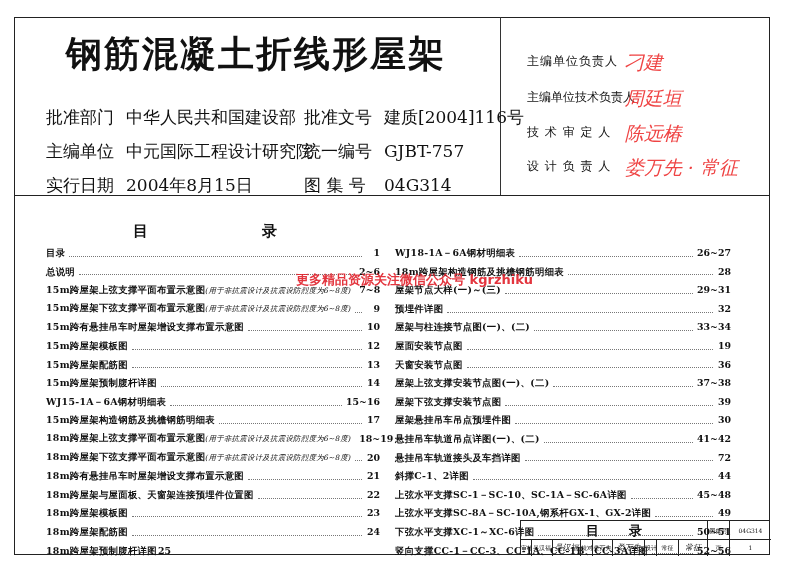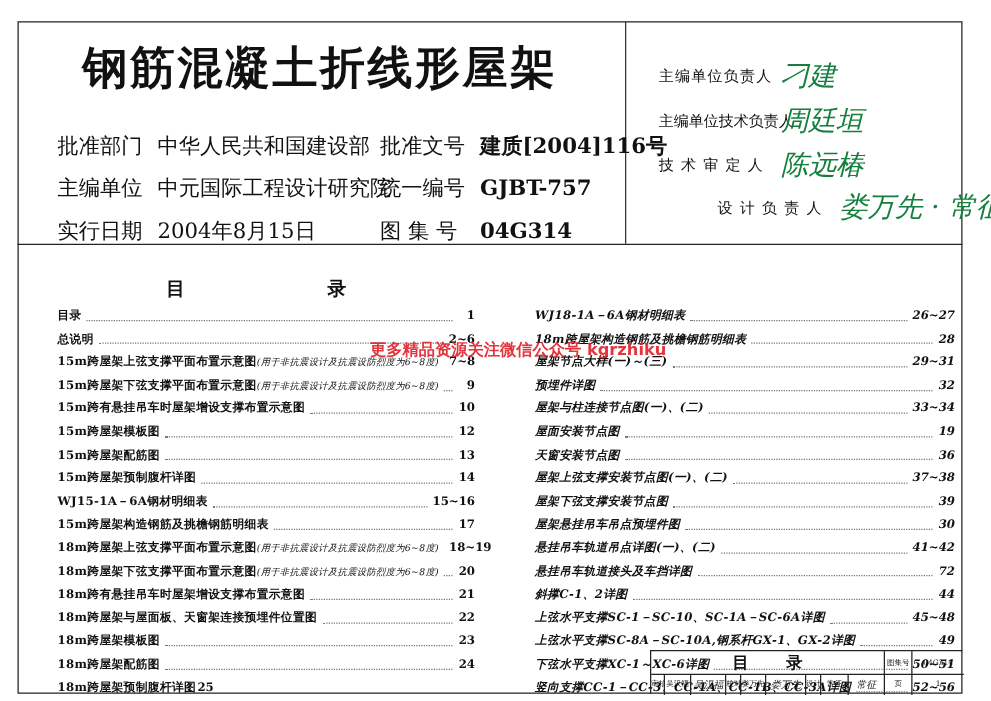--- a/index.html
+++ b/index.html
@@ -10,25 +10,25 @@
   .header-divider { position: absolute; left: 14px; top: 195px; width: 756px; height: 0; border-top: 1.5px solid #222; }
   .header-vdivider { position: absolute; left: 500px; top: 17px; width: 0; height: 178px; border-left: 1px solid #333; }
 
   .main-title { position: absolute; left: 66px; top: 30px; font-family: "DejaVu Sans", "Liberation Sans", sans-serif; font-size: 36px; font-weight: bold; letter-spacing: 2px; color: #111; }
 
   .meta-row { position: absolute; left: 46px; font-size: 17px; height: 24px; line-height: 24px; white-space: nowrap; }
   .meta-row span { position: absolute; top: 0; margin-top: 19px; }
   .meta-row .k1 { left: 0; }
   .meta-row .v1 { left: 80px; }
   .meta-row .k2 { left: 258px; }
-  .meta-row .v2 { left: 338px; font-weight: bold; }
+  .meta-row .v2 { left: 338px; }
 
   .sig-row { position: absolute; left: 527px; font-size: 12px; height: 26px; line-height: 26px; white-space: nowrap; }
   .sig-row .sig-label { display: inline-block; width: 94px; letter-spacing: 1px; }
-  .sig-row .sig-name { display: inline-block; font-family: "DejaVu Serif", serif; font-style: italic; font-size: 22px; color: #15803d; vertical-align: middle; }
+  .sig-row .sig-name { display: inline-block; font-family: "DejaVu Serif", serif; font-style: italic; font-size: 19px; color: #ef4444; vertical-align: middle; }
 
   .toc-title { position: absolute; top: 222px; font-family: "DejaVu Sans", sans-serif; font-weight: bold; font-size: 15px; }
 
   .toc-col { position: absolute; top: 244px; }
   .toc-item { position: relative; height: 18.6px; font-size: 9.4px; line-height: 18.6px; display: flex; align-items: center; white-space: nowrap; }
   .toc-item .lbl { flex: 0 0 auto; font-weight: bold; letter-spacing: 0.3px; }
   .toc-item .note { font-weight: normal; font-size: 7.4px; font-style: italic; }
   .toc-item .dots { flex: 1 1 auto; border-bottom: 1px dotted #777; margin: 0 4px; height: 1px; position: relative; top: 3px; }
   .toc-item .pg { flex: 0 0 auto; font-weight: bold; text-align: right; min-width: 14px; }
 
@@ -74,21 +74,21 @@
   <span class="sig-name">刁建</span>
 </div>
 <div class="sig-row" style="top:84px;">
   <span class="sig-label" style="letter-spacing:0;">主编单位技术负责人</span>
   <span class="sig-name">周廷垣</span>
 </div>
 <div class="sig-row" style="top:119px;">
   <span class="sig-label">技 术 审 定 人</span>
   <span class="sig-name">陈远椿</span>
 </div>
-<div class="sig-row" style="top:153px;margin-left:47px;">
+<div class="sig-row" style="top:153px;">
   <span class="sig-label">设 计 负 责 人</span>
   <span class="sig-name">娄万先 · 常征</span>
 </div>
 
 <div class="toc-title" style="left:133px;">目</div>
 <div class="toc-title" style="left:262px;">录</div>
 
 <div class="toc-col" style="left:46px; width:334px;">
   <div class="toc-item">
       <span class="lbl">目录</span>
@@ -169,21 +169,21 @@
       <span class="lbl">18m跨屋架配筋图</span>
       <span class="dots"></span>
       <span class="pg">24</span>
     </div>
   <div class="toc-item">
       <span class="lbl">18m跨屋架预制腹杆详图</span>
       <span class="pg">25</span>
     </div>
 </div>
 
-<div class="toc-col" style="left:428px; width:336px;font-style:italic;">
+<div class="toc-col" style="left:395px; width:336px;">
   <div class="toc-item">
       <span class="lbl">WJ18-1A－6A钢材明细表</span>
       <span class="dots"></span>
       <span class="pg">26~27</span>
     </div>
   <div class="toc-item">
       <span class="lbl">18m跨屋架构造钢筋及挑檐钢筋明细表</span>
       <span class="dots"></span>
       <span class="pg">28</span>
     </div>

